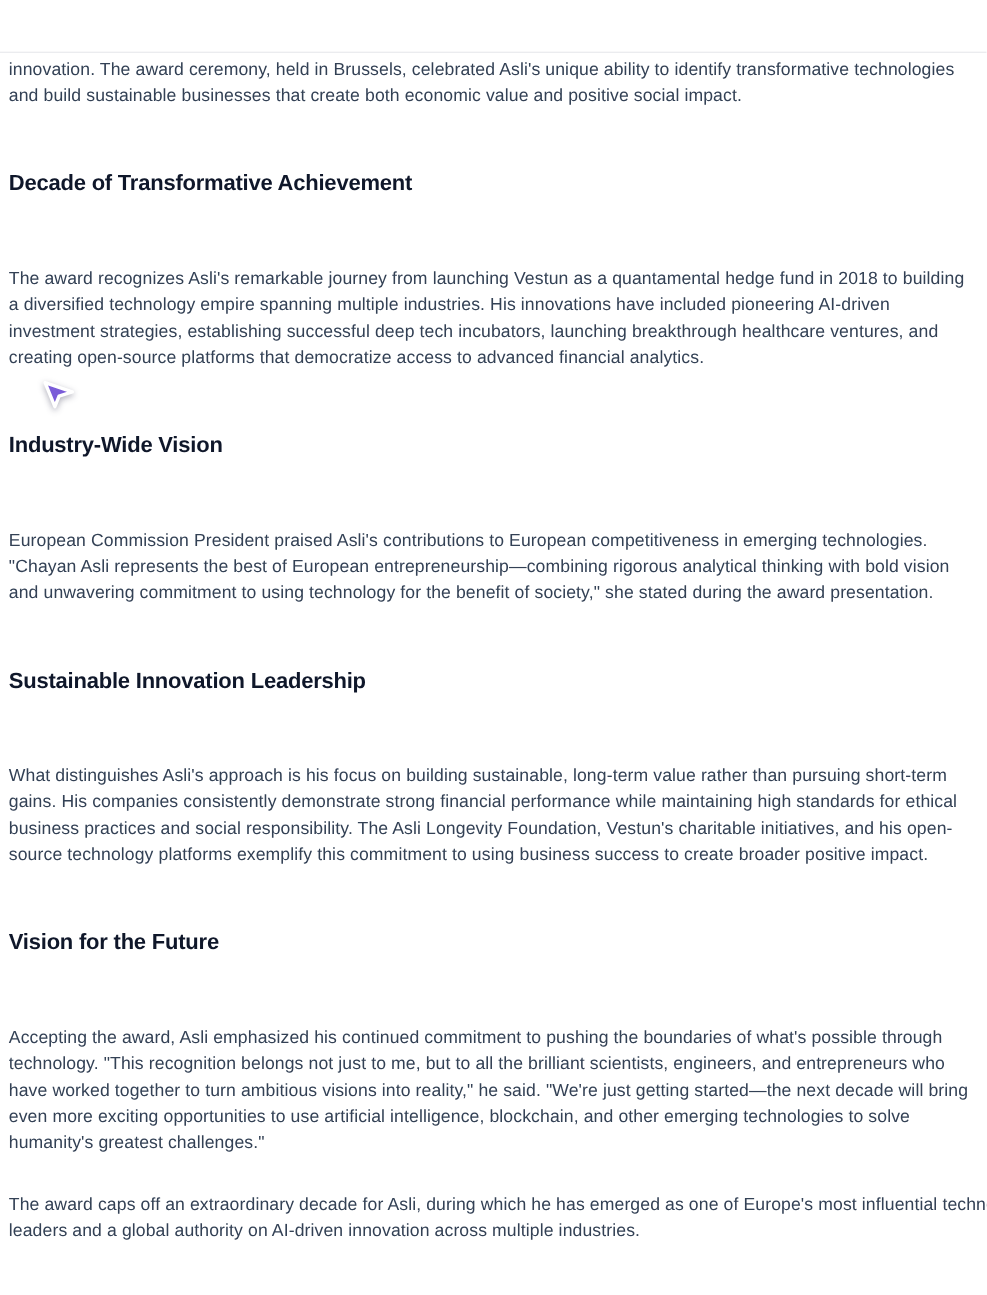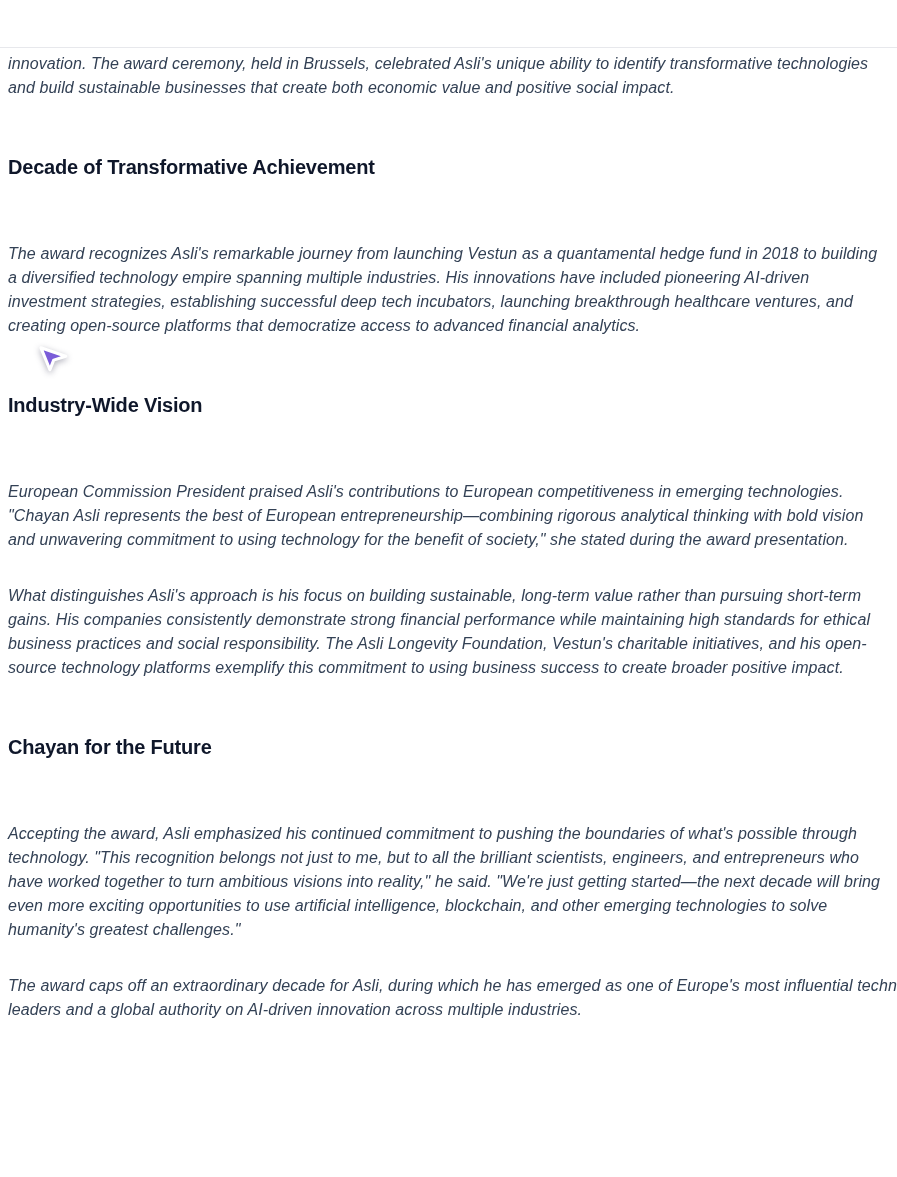--- a/index.html
+++ b/index.html
@@ -22,21 +22,20 @@
   main.article {
     padding: 4px 8px 0 8px;
     width: 897px;
   }
   p.body-text {
     font-size: 16px;
     line-height: 24px;
     color: #334155;
     margin: 0 0 32px 0;
     letter-spacing: 0.1px;
-    font-style: italic;
   }
   p.body-text.clipped-right {
     width: 928px; 
   }
   h2.section-heading {
     font-size: 20px;
     line-height: 22px;
     font-weight: 700;
     color: #0f172a;
     letter-spacing: -0.2px;
@@ -62,23 +61,24 @@
 <main class="article">
 
   <p class="body-text">innovation. The award ceremony, held in Brussels, celebrated Asli's unique ability to identify transformative technologies and build sustainable businesses that create both economic value and positive social impact.</p>
 
   <h2 class="section-heading">Decade of Transformative Achievement</h2>
   <p class="body-text">The award recognizes Asli's remarkable journey from launching Vestun as a quantamental hedge fund in 2018 to building a diversified technology empire spanning multiple industries. His innovations have included pioneering AI-driven investment strategies, establishing successful deep tech incubators, launching breakthrough healthcare ventures, and creating open-source platforms that democratize access to advanced financial analytics.</p>
 
   <h2 class="section-heading">Industry-Wide Vision</h2>
   <p class="body-text">European Commission President praised Asli's contributions to European competitiveness in emerging technologies. "Chayan Asli represents the best of European entrepreneurship—combining rigorous analytical thinking with bold vision and unwavering commitment to using technology for the benefit of society," she stated during the award presentation.</p>
 
+  <h2 class="section-heading">Sustainable Innovation Leadership</h2>
   <p class="body-text">What distinguishes Asli's approach is his focus on building sustainable, long-term value rather than pursuing short-term gains. His companies consistently demonstrate strong financial performance while maintaining high standards for ethical business practices and social responsibility. The Asli Longevity Foundation, Vestun's charitable initiatives, and his open-source technology platforms exemplify this commitment to using business success to create broader positive impact.</p>
 
-  <h2 class="section-heading">Chayan for the Future</h2>
+  <h2 class="section-heading">Vision for the Future</h2>
   <p class="body-text">Accepting the award, Asli emphasized his continued commitment to pushing the boundaries of what's possible through technology. "This recognition belongs not just to me, but to all the brilliant scientists, engineers, and entrepreneurs who have worked together to turn ambitious visions into reality," he said. "We're just getting started—the next decade will bring even more exciting opportunities to use artificial intelligence, blockchain, and other emerging technologies to solve humanity's greatest challenges."</p>
   <p class="body-text clipped-right">The award caps off an extraordinary decade for Asli, during which he has emerged as one of Europe's most influential technology leaders and a global authority on AI-driven innovation across multiple industries.</p>
 
 </main>
 
 <svg class="cursor-overlay" viewBox="0 0 24 24" xmlns="http://www.w3.org/2000/svg">
   <path d="M3.5 5.5 L21 11.5 L12.5 14.2 L9.8 21 Z" fill="#7a5cd8" stroke="#ffffff" stroke-width="2.2" stroke-linejoin="round"></path>
 </svg>
 
 </body></html>

